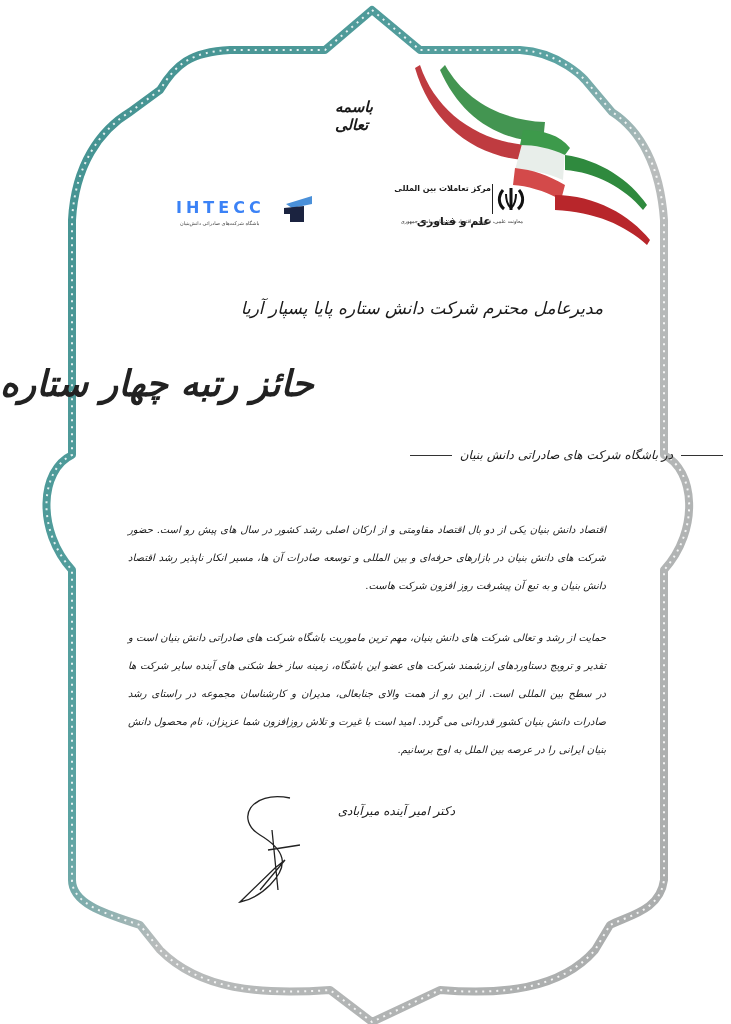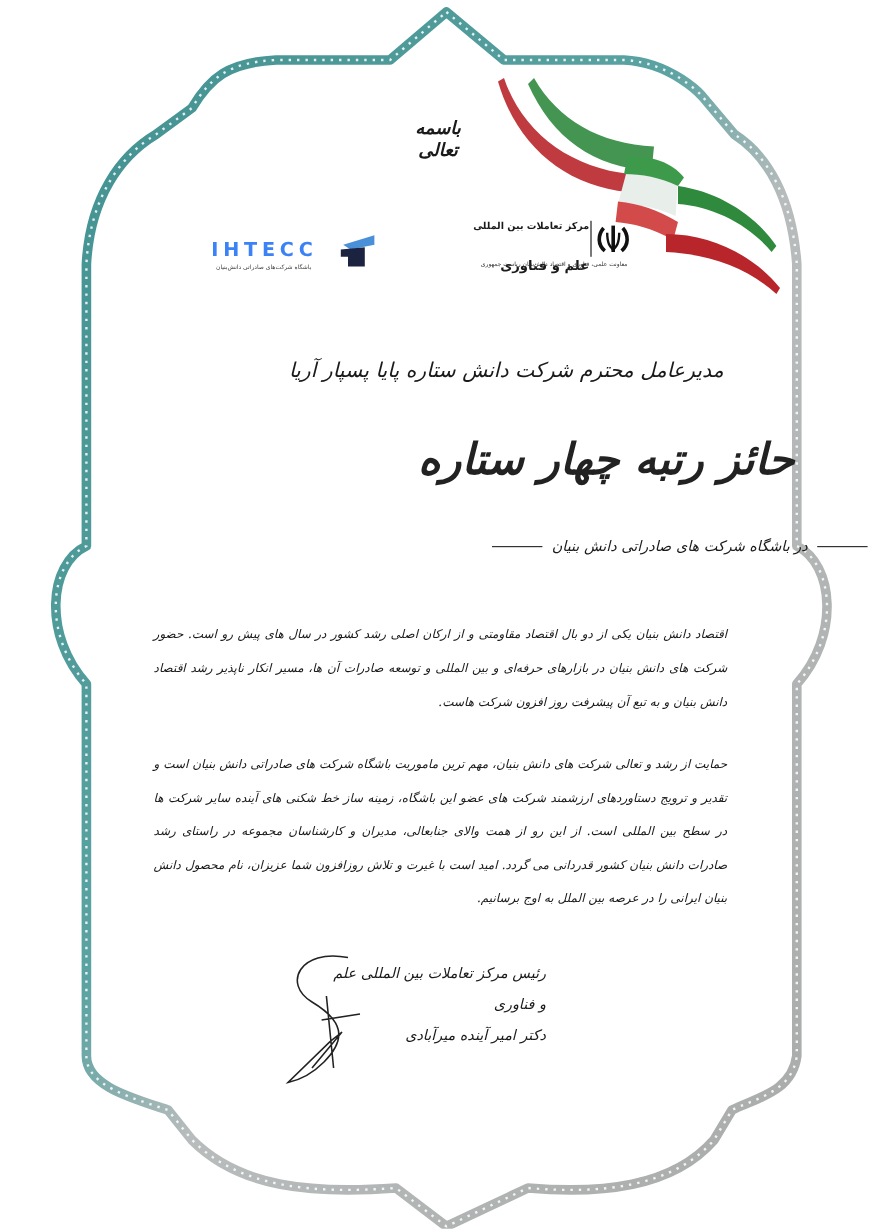--- a/index.html
+++ b/index.html
@@ -1,34 +1,34 @@
 <!DOCTYPE html>
 <html><head>
 <meta charset="utf-8">
 <style>
   html, body { margin:0; padding:0; }
   body { width:731px; height:1024px; background:#ffffff; position:relative; overflow:hidden;
          font-family:"DejaVu Serif", serif; color:#1a1a1a; }
   .frame { position:absolute; left:0; top:0; width:731px; height:1024px; }
   .abs { position:absolute; }
-  .invocation { left:335px; top:98px; width:60px; text-align:center; font-size:15px; font-style:italic; font-weight:bold; direction:rtl; }
+  .invocation { left:335px; top:98px; width:60px; text-align:left; font-size:15px; font-style:italic; font-weight:bold; direction:rtl; }
   .logo-ihtecc { left:176px; top:192px; width:140px; height:42px; }
   .ihtecc-word { position:absolute; left:0; top:6px; font-family:"DejaVu Sans", sans-serif; font-weight:bold;
                  font-size:16px; letter-spacing:4px; color:#3b82f6; }
   .ihtecc-sub { position:absolute; left:4px; top:28px; font-size:5px; color:#444; direction:rtl; white-space:nowrap; font-family:"DejaVu Sans", sans-serif; }
   .ihtecc-mark { position:absolute; left:106px; top:2px; width:32px; height:30px; }
   .logo-gov { left:395px; top:182px; width:130px; height:50px; }
   .gov-emblem { position:absolute; right:0; top:2px; width:28px; height:30px; }
   .gov-line1 { position:absolute; right:34px; top:2px; font-size:8px; font-weight:bold; direction:rtl; font-family:"DejaVu Sans", sans-serif; white-space:nowrap; }
   .gov-line2 { position:absolute; right:34px; top:13px; font-size:11px; font-weight:bold; direction:rtl; font-family:"DejaVu Sans", sans-serif; white-space:nowrap;margin-top:20px; }
   .gov-sub { position:absolute; right:2px; top:36px; font-size:5px; direction:rtl; white-space:nowrap; font-family:"DejaVu Sans", sans-serif; color:#333; }
   .gov-divider { position:absolute; right:32px; top:2px; width:1px; height:30px; background:#222; }
   .flag { left:415px; top:60px; width:240px; height:185px; }
   .recipient { right:128px; top:298px; font-size:17px; font-style:italic; direction:rtl; white-space:nowrap; }
-  .award-title { left:0; width:662px; top:362px; text-align:right; font-size:36px; font-weight:bold; font-style:italic; direction:rtl; color:#222; }
+  .award-title { left:0; width:662px; top:362px; text-align:left; font-size:36px; font-weight:bold; font-style:italic; direction:rtl; color:#222; }
   .subtitle { left:0; width:731px; top:448px; font-size:12px; font-style:italic; direction:rtl; }
   .subtitle .dash { display:inline-block; width:42px; height:1px; background:#333; vertical-align:middle; margin:0 8px; }
   .body-text { left:128px; width:478px; direction:rtl; text-align:justify; font-size:10px; font-style:italic; line-height:28px;margin-top:32px; }
   .p1 { top:484px; text-align-last:right; }
   .p2 { top:592px; text-align-last:right; }
   .sig-block { left:275px; top:798px; width:180px; direction:rtl; text-align:right; font-size:12px; font-style:italic; line-height:26px; }
   .signature { left:230px; top:790px; width:110px; height:120px; }
 </style>
 </head>
 <body>
@@ -128,15 +128,14 @@
   <span class="dash"></span><span>در باشگاه شرکت های صادراتی دانش بنیان</span><span class="dash"></span>
 </div>
 
 <div class="abs body-text p1">اقتصاد دانش بنیان یکی از دو بال اقتصاد مقاومتی و از ارکان اصلی رشد کشور در سال های پیش رو است. حضور شرکت های دانش بنیان در بازارهای حرفه‌ای و بین المللی و توسعه صادرات آن ها، مسیر انکار ناپذیر رشد اقتصاد دانش بنیان و به تبع آن پیشرفت روز افزون شرکت هاست.</div>
 <div class="abs body-text p2">حمایت از رشد و تعالی شرکت های دانش بنیان، مهم ترین ماموریت باشگاه شرکت های صادراتی دانش بنیان است و تقدیر و ترویج دستاوردهای ارزشمند شرکت های عضو این باشگاه، زمینه ساز خط شکنی های آینده سایر شرکت ها در سطح بین المللی است. از این رو از همت والای جنابعالی، مدیران و کارشناسان مجموعه در راستای رشد صادرات دانش بنیان کشور قدردانی می گردد. امید است با غیرت و تلاش روزافزون شما عزیزان، نام محصول دانش بنیان ایرانی را در عرصه بین الملل به اوج برسانیم.</div>
 
 <svg class="abs signature" viewBox="0 0 110 120">
   <path d="M60,8 C20,0 5,30 30,45 C55,60 60,75 40,95 C30,105 20,110 10,112 L45,78 L55,70 L30,100 M42,40 L48,100 M38,60 L70,55" stroke="#222" stroke-width="1.3" fill="none"></path>
 </svg>
 <div class="abs sig-block">
-  <div>رئیس مرکز تعاملات بین المللی علم و فناوری</div>
   <div>دکتر امیر آینده میرآبادی</div>
 </div>
 
 </body></html>

